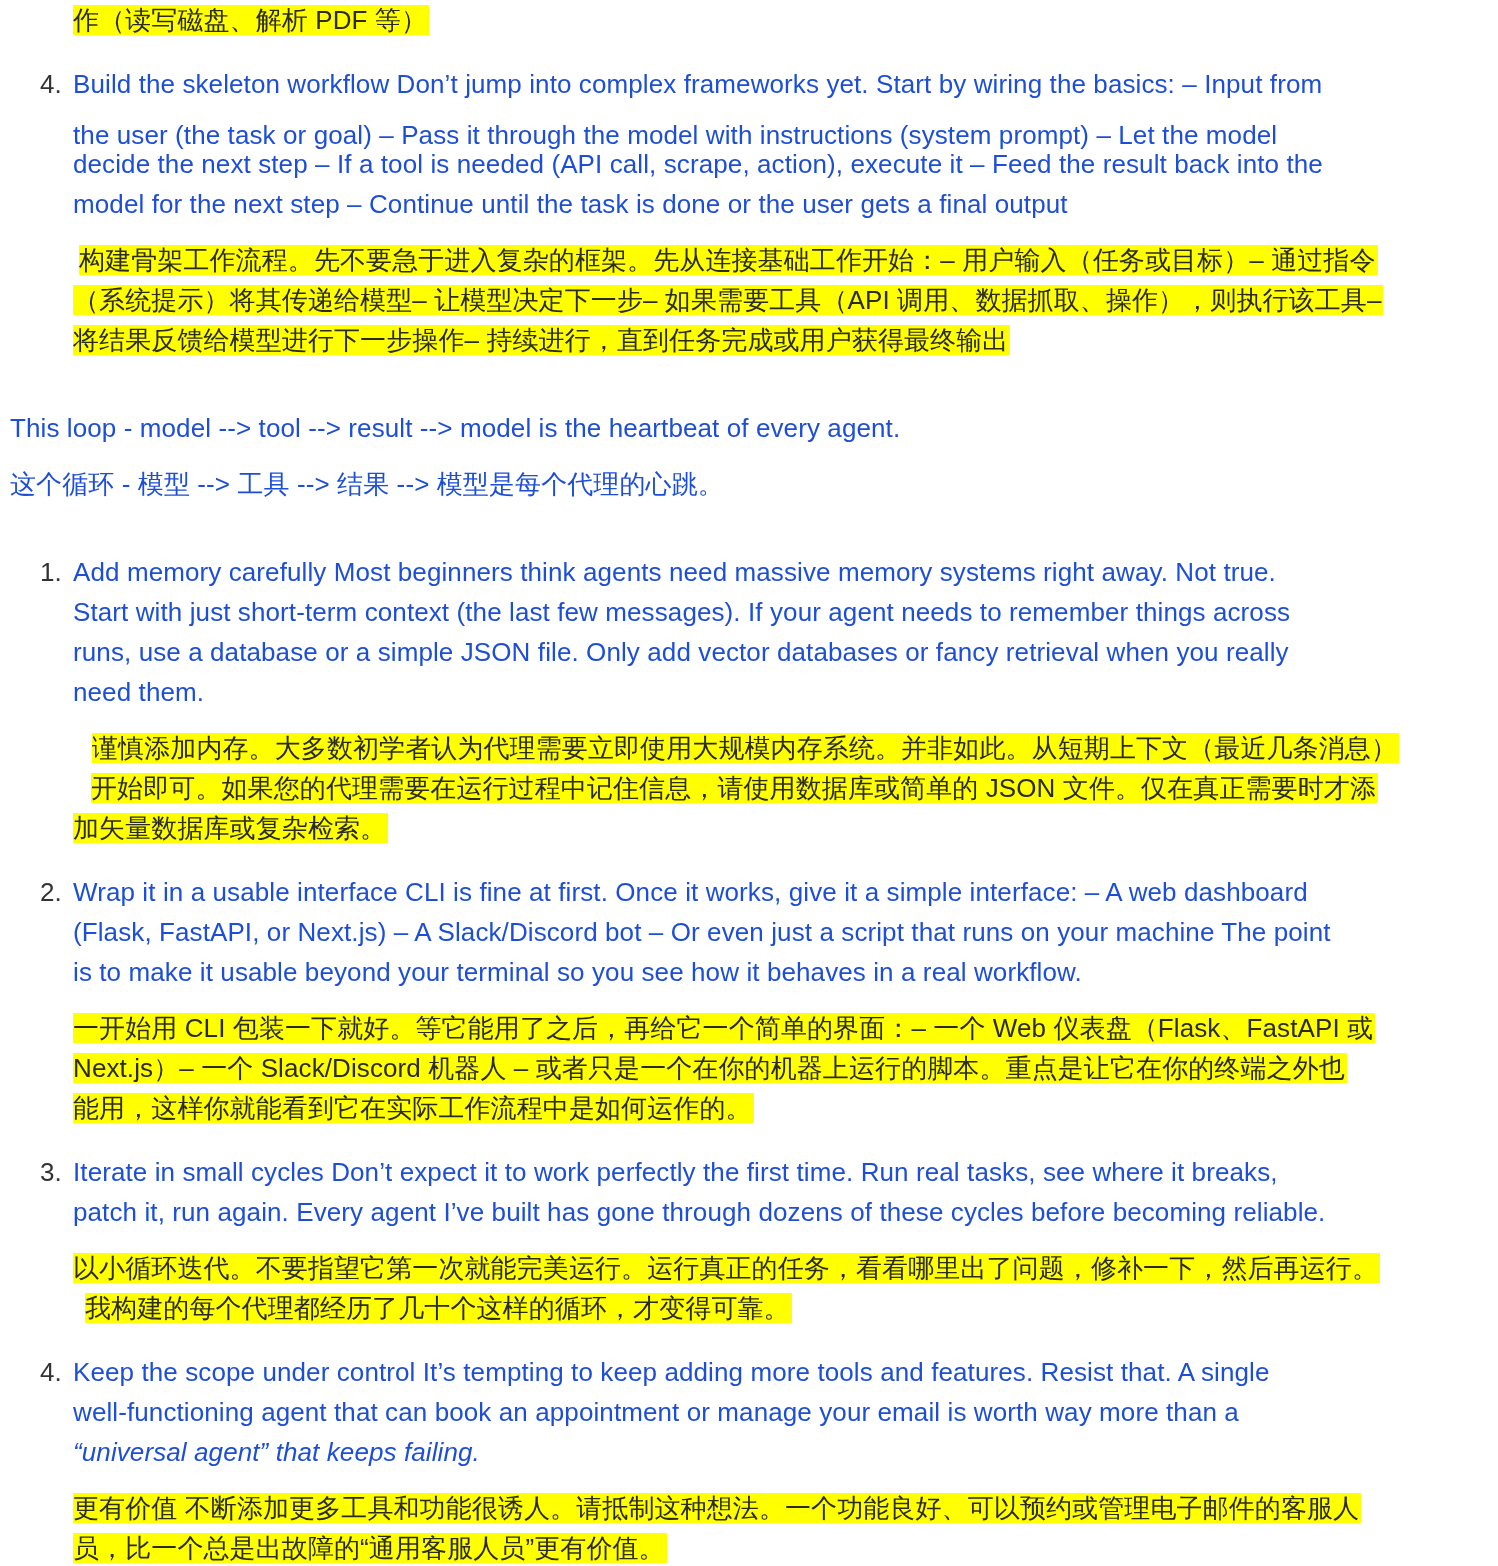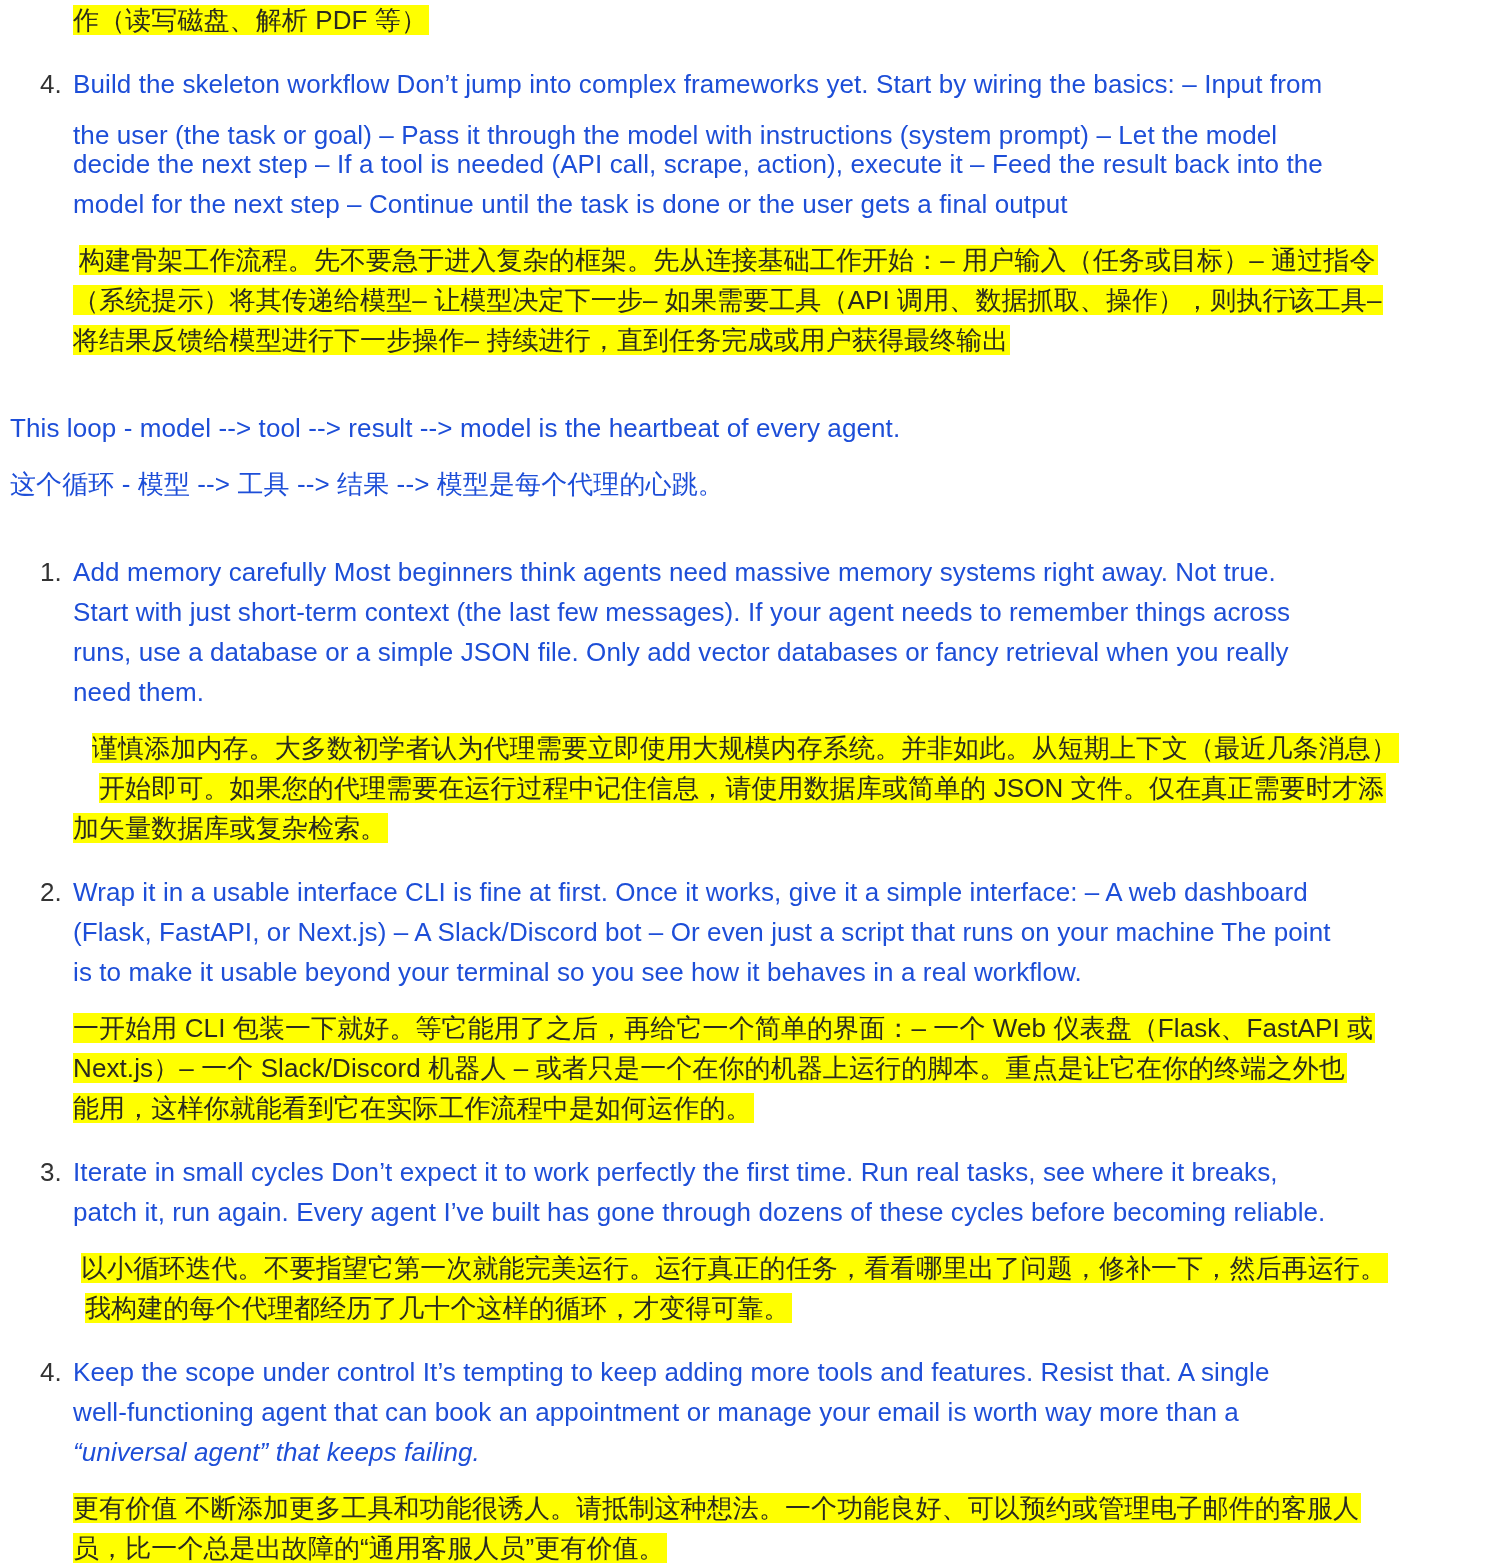--- a/index.html
+++ b/index.html
@@ -29,35 +29,35 @@
 
   <div class="line en" style="left:10px; top:408px;">This loop - model --&gt; tool --&gt; result --&gt; model is the heartbeat of every agent.</div>
   <div class="line en" style="left:10px; top:464px;">这个循环 - 模型 --&gt; 工具 --&gt; 结果 --&gt; 模型是每个代理的心跳。</div>
 
   <div class="num" style="left:40px; top:552px;">1.</div>
   <div class="line en" style="left:73px; top:552px;">Add memory carefully Most beginners think agents need massive memory systems right away. Not true.</div>
   <div class="line en" style="left:73px; top:592px;">Start with just short-term context (the last few messages). If your agent needs to remember things across</div>
   <div class="line en" style="left:73px; top:632px;">runs, use a database or a simple JSON file. Only add vector databases or fancy retrieval when you really</div>
   <div class="line en" style="left:73px; top:672px;">need them.</div>
   <div class="line zh" style="left:73px; top:728px;margin-left:19px;"><span class="hl">谨慎添加内存。大多数初学者认为代理需要立即使用大规模内存系统。并非如此。从短期上下文（最近几条消息）</span></div>
-  <div class="line zh" style="left:73px; top:768px;padding-left:26px;"><span class="hl">开始即可。如果您的代理需要在运行过程中记住信息，请使用数据库或简单的 JSON 文件。仅在真正需要时才添</span></div>
+  <div class="line zh" style="left:65px; top:768px;padding-left:26px;"><span class="hl">开始即可。如果您的代理需要在运行过程中记住信息，请使用数据库或简单的 JSON 文件。仅在真正需要时才添</span></div>
   <div class="line zh" style="left:73px; top:808px;"><span class="hl">加矢量数据库或复杂检索。</span></div>
 
   <div class="num" style="left:40px; top:872px;">2.</div>
   <div class="line en" style="left:73px; top:872px;">Wrap it in a usable interface CLI is fine at first. Once it works, give it a simple interface: – A web dashboard</div>
   <div class="line en" style="left:73px; top:912px;">(Flask, FastAPI, or Next.js) – A Slack/Discord bot – Or even just a script that runs on your machine The point</div>
   <div class="line en" style="left:73px; top:952px;">is to make it usable beyond your terminal so you see how it behaves in a real workflow.</div>
   <div class="line zh" style="left:73px; top:1008px;"><span class="hl">一开始用 CLI 包装一下就好。等它能用了之后，再给它一个简单的界面：– 一个 Web 仪表盘（Flask、FastAPI 或</span></div>
   <div class="line zh" style="left:73px; top:1048px;"><span class="hl">Next.js）– 一个 Slack/Discord 机器人 – 或者只是一个在你的机器上运行的脚本。重点是让它在你的终端之外也</span></div>
   <div class="line zh" style="left:73px; top:1088px;"><span class="hl">能用，这样你就能看到它在实际工作流程中是如何运作的。</span></div>
 
   <div class="num" style="left:40px; top:1152px;">3.</div>
   <div class="line en" style="left:73px; top:1152px;">Iterate in small cycles Don’t expect it to work perfectly the first time. Run real tasks, see where it breaks,</div>
   <div class="line en" style="left:73px; top:1192px;">patch it, run again. Every agent I’ve built has gone through dozens of these cycles before becoming reliable.</div>
-  <div class="line zh" style="left:73px; top:1248px;margin-left:8px;"><span class="hl">以小循环迭代。不要指望它第一次就能完美运行。运行真正的任务，看看哪里出了问题，修补一下，然后再运行。</span></div>
+  <div class="line zh" style="left:73px; top:1248px;"><span class="hl">以小循环迭代。不要指望它第一次就能完美运行。运行真正的任务，看看哪里出了问题，修补一下，然后再运行。</span></div>
   <div class="line zh" style="left:85px; top:1288px;"><span class="hl">我构建的每个代理都经历了几十个这样的循环，才变得可靠。</span></div>
 
   <div class="num" style="left:40px; top:1352px;">4.</div>
   <div class="line en" style="left:73px; top:1352px;">Keep the scope under control It’s tempting to keep adding more tools and features. Resist that. A single</div>
   <div class="line en" style="left:73px; top:1392px;">well-functioning agent that can book an appointment or manage your email is worth way more than a</div>
   <div class="line en" style="left:73px; top:1432px;font-style:italic;">“universal agent” that keeps failing.</div>
   <div class="line zh" style="left:73px; top:1488px;"><span class="hl">更有价值 不断添加更多工具和功能很诱人。请抵制这种想法。一个功能良好、可以预约或管理电子邮件的客服人</span></div>
   <div class="line zh" style="left:73px; top:1528px;"><span class="hl">员，比一个总是出故障的“通用客服人员”更有价值。</span></div>
 
 </div>

